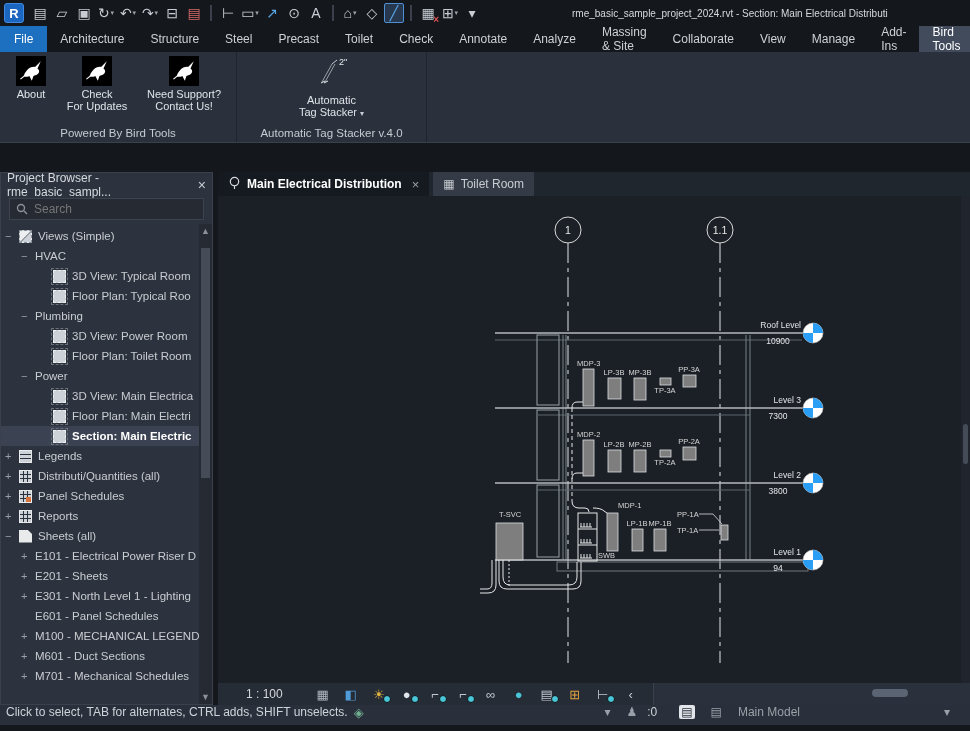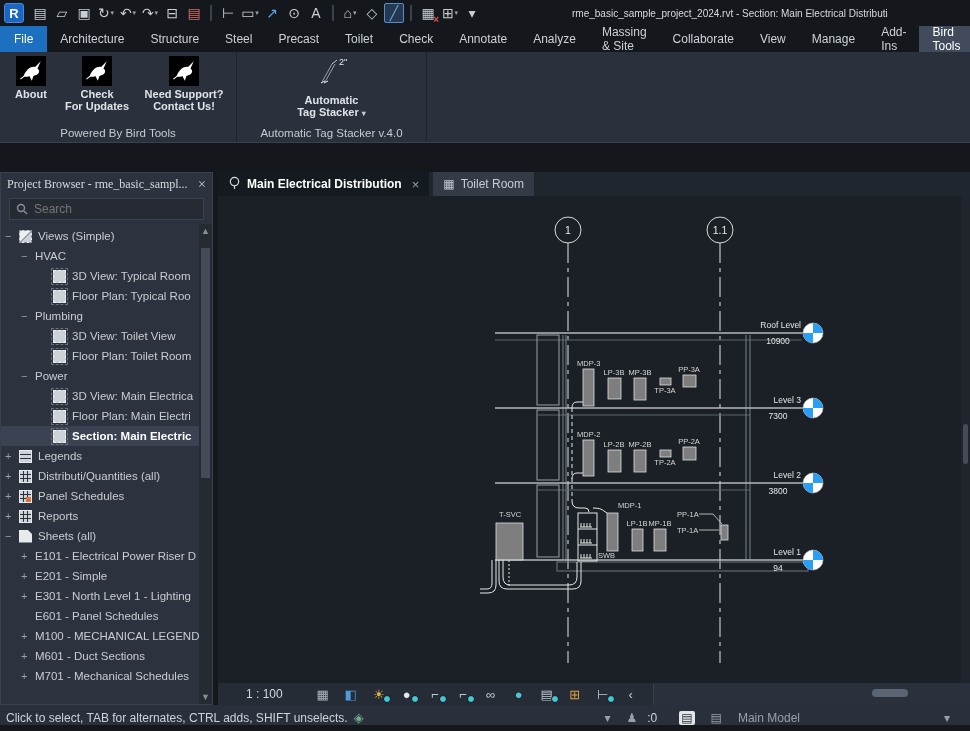--- a/index.html
+++ b/index.html
@@ -32,28 +32,28 @@
   .rtab.active { background:#414b5c; color:#fff; }
 
   
   #ribbon { left:0; top:52px; width:970px; height:91px; background:#2a313c;
     border-bottom:1px solid #3a414c; display:flex; }
   .rpanel { display:flex; flex-direction:column; border-right:1px solid #20252d; }
   .rbuttons { flex:1; display:flex; align-items:flex-start; padding:4px 8px 0 8px; gap:6px; }
   .rbigbtn { width:74px; display:flex; flex-direction:column; align-items:center; gap:2px; }
   .rbigbtn .bicon { width:30px; height:30px; background:#000; display:flex;
     align-items:center; justify-content:center; }
-  .rbigbtn .blabel { font-size:11px; color:#dfe3e8; text-align:center; line-height:12px;font-weight:bold; }
+  .rbigbtn .blabel { font-size:11px; color:#dfe3e8; text-align:center; line-height:12px; }
   .pfooter { height:17px; font-size:11.5px; color:#c6cbd3; text-align:center; line-height:16px; padding:0 12px; }
   .tagcaret { font-size:8px; color:#c6cbd3; }
 
   
   #browser { left:0; top:172px; width:213px; height:533px; background:#2d333e;
     border:1px solid #3a414c; display:flex; flex-direction:column; }
-  #bheader { height:23px; display:flex; align-items:center; padding:0 6px; font-size:12px; color:#d6dadf;font-family:Liberation Serif, serif; }
+  #bheader { height:23px; display:flex; align-items:center; padding:0 6px; font-size:12px; color:#d6dadf; }
   #bheader .x { margin-left:auto; color:#c8cdd4; font-size:14px; }
   #bsearch { margin:2px 8px 4px 8px; height:22px; background:#262b33; border:1px solid #3c434e;
     display:flex; align-items:center; padding:0 6px; gap:6px; }
   #bsearch input { background:transparent; border:none; outline:none; color:#8a9099;
     font-size:12px; width:140px; font-family:"Liberation Sans",sans-serif; }
   #btree { position:relative; flex:1; overflow:hidden; padding-top:2px; }
   .trow { display:flex; align-items:center; height:20px; padding-left:4px; white-space:nowrap; overflow:hidden; }
   .trow.d1 { padding-left:20px; } .trow.d2 { padding-left:38px; }
   .trow.selected { background:#3b4252; }
   .trow.selected .tlabel { font-weight:bold; color:#fff; }
@@ -101,21 +101,21 @@
   .vb.dot::after { content:""; position:absolute; right:-3px; bottom:0; width:6px; height:6px;
     border-radius:50%; background:#49c7d8; border:1px solid #0f1318; }
   .vb.blue { color:#4f9bd8; } .vb.yellow { color:#e0b23e; } .vb.teal { color:#49c7d8; }
   .vb.orange { color:#e0a03e; } .vb.lightgray { color:#e2e5e9; } .vb.chk { color:#aeb4bc; }
   #hscroll { flex:1; align-self:stretch; margin-left:8px; background:#2b313c; position:relative;
     border-left:1px solid #3a414c; }
   #hscroll .thumb { position:absolute; left:218px; top:6px; width:36px; height:8px; background:#5b6472; border-radius:4px; }
 
   
   #statusbar { left:0; top:705px; width:970px; height:20px; background:#2a303b;
-    display:flex; align-items:flex-end; font-size:12px; color:#ced3da; padding:0 6px; }
+    display:flex; align-items:flex-start; font-size:12px; color:#ced3da; padding:0 6px; }
   #statushint { white-space:nowrap; }
   .sicon { margin:0 6px; color:#9aa0a8; font-size:12px; position:relative; }
   .sicon.green { color:#6fae8f; font-size:13px; }
   .sicon.boxed { background:#e2e5e9; color:#2a303b; padding:0 2px; border-radius:2px; }
   #statusright { margin-left:auto; display:flex; align-items:center; gap:4px; margin-right:8px; }
   #bottomstrip { left:0; top:725px; width:970px; height:6px; background:#14181d; }
 </style>
 </head>
 <body>
 
@@ -353,21 +353,21 @@
 
           <div class="trow d1">
             <span class="texp">−</span>
             <span class="ti ti-none"></span>
             <span class="tlabel">Plumbing</span>
           </div>
 
           <div class="trow d2">
             <span class="texp"></span>
             <span class="ti ti-view"></span>
-            <span class="tlabel">3D View: Toilet View</span>
+            <span class="tlabel">3D View: Power Room</span>
           </div>
 
           <div class="trow d2">
             <span class="texp"></span>
             <span class="ti ti-view"></span>
             <span class="tlabel">Floor Plan: Toilet Room</span>
           </div>
 
           <div class="trow d1">
             <span class="texp">−</span>
@@ -425,21 +425,21 @@
 
           <div class="trow d1">
             <span class="texp">+</span>
             <span class="ti ti-none"></span>
             <span class="tlabel">E101 - Electrical Power Riser D</span>
           </div>
 
           <div class="trow d1">
             <span class="texp">+</span>
             <span class="ti ti-none"></span>
-            <span class="tlabel">E201 - Simple</span>
+            <span class="tlabel">E201 - Sheets</span>
           </div>
 
           <div class="trow d1">
             <span class="texp">+</span>
             <span class="ti ti-none"></span>
             <span class="tlabel">E301 - North Level 1 - Lighting</span>
           </div>
 
           <div class="trow d1">
             <span class="texp"></span>

